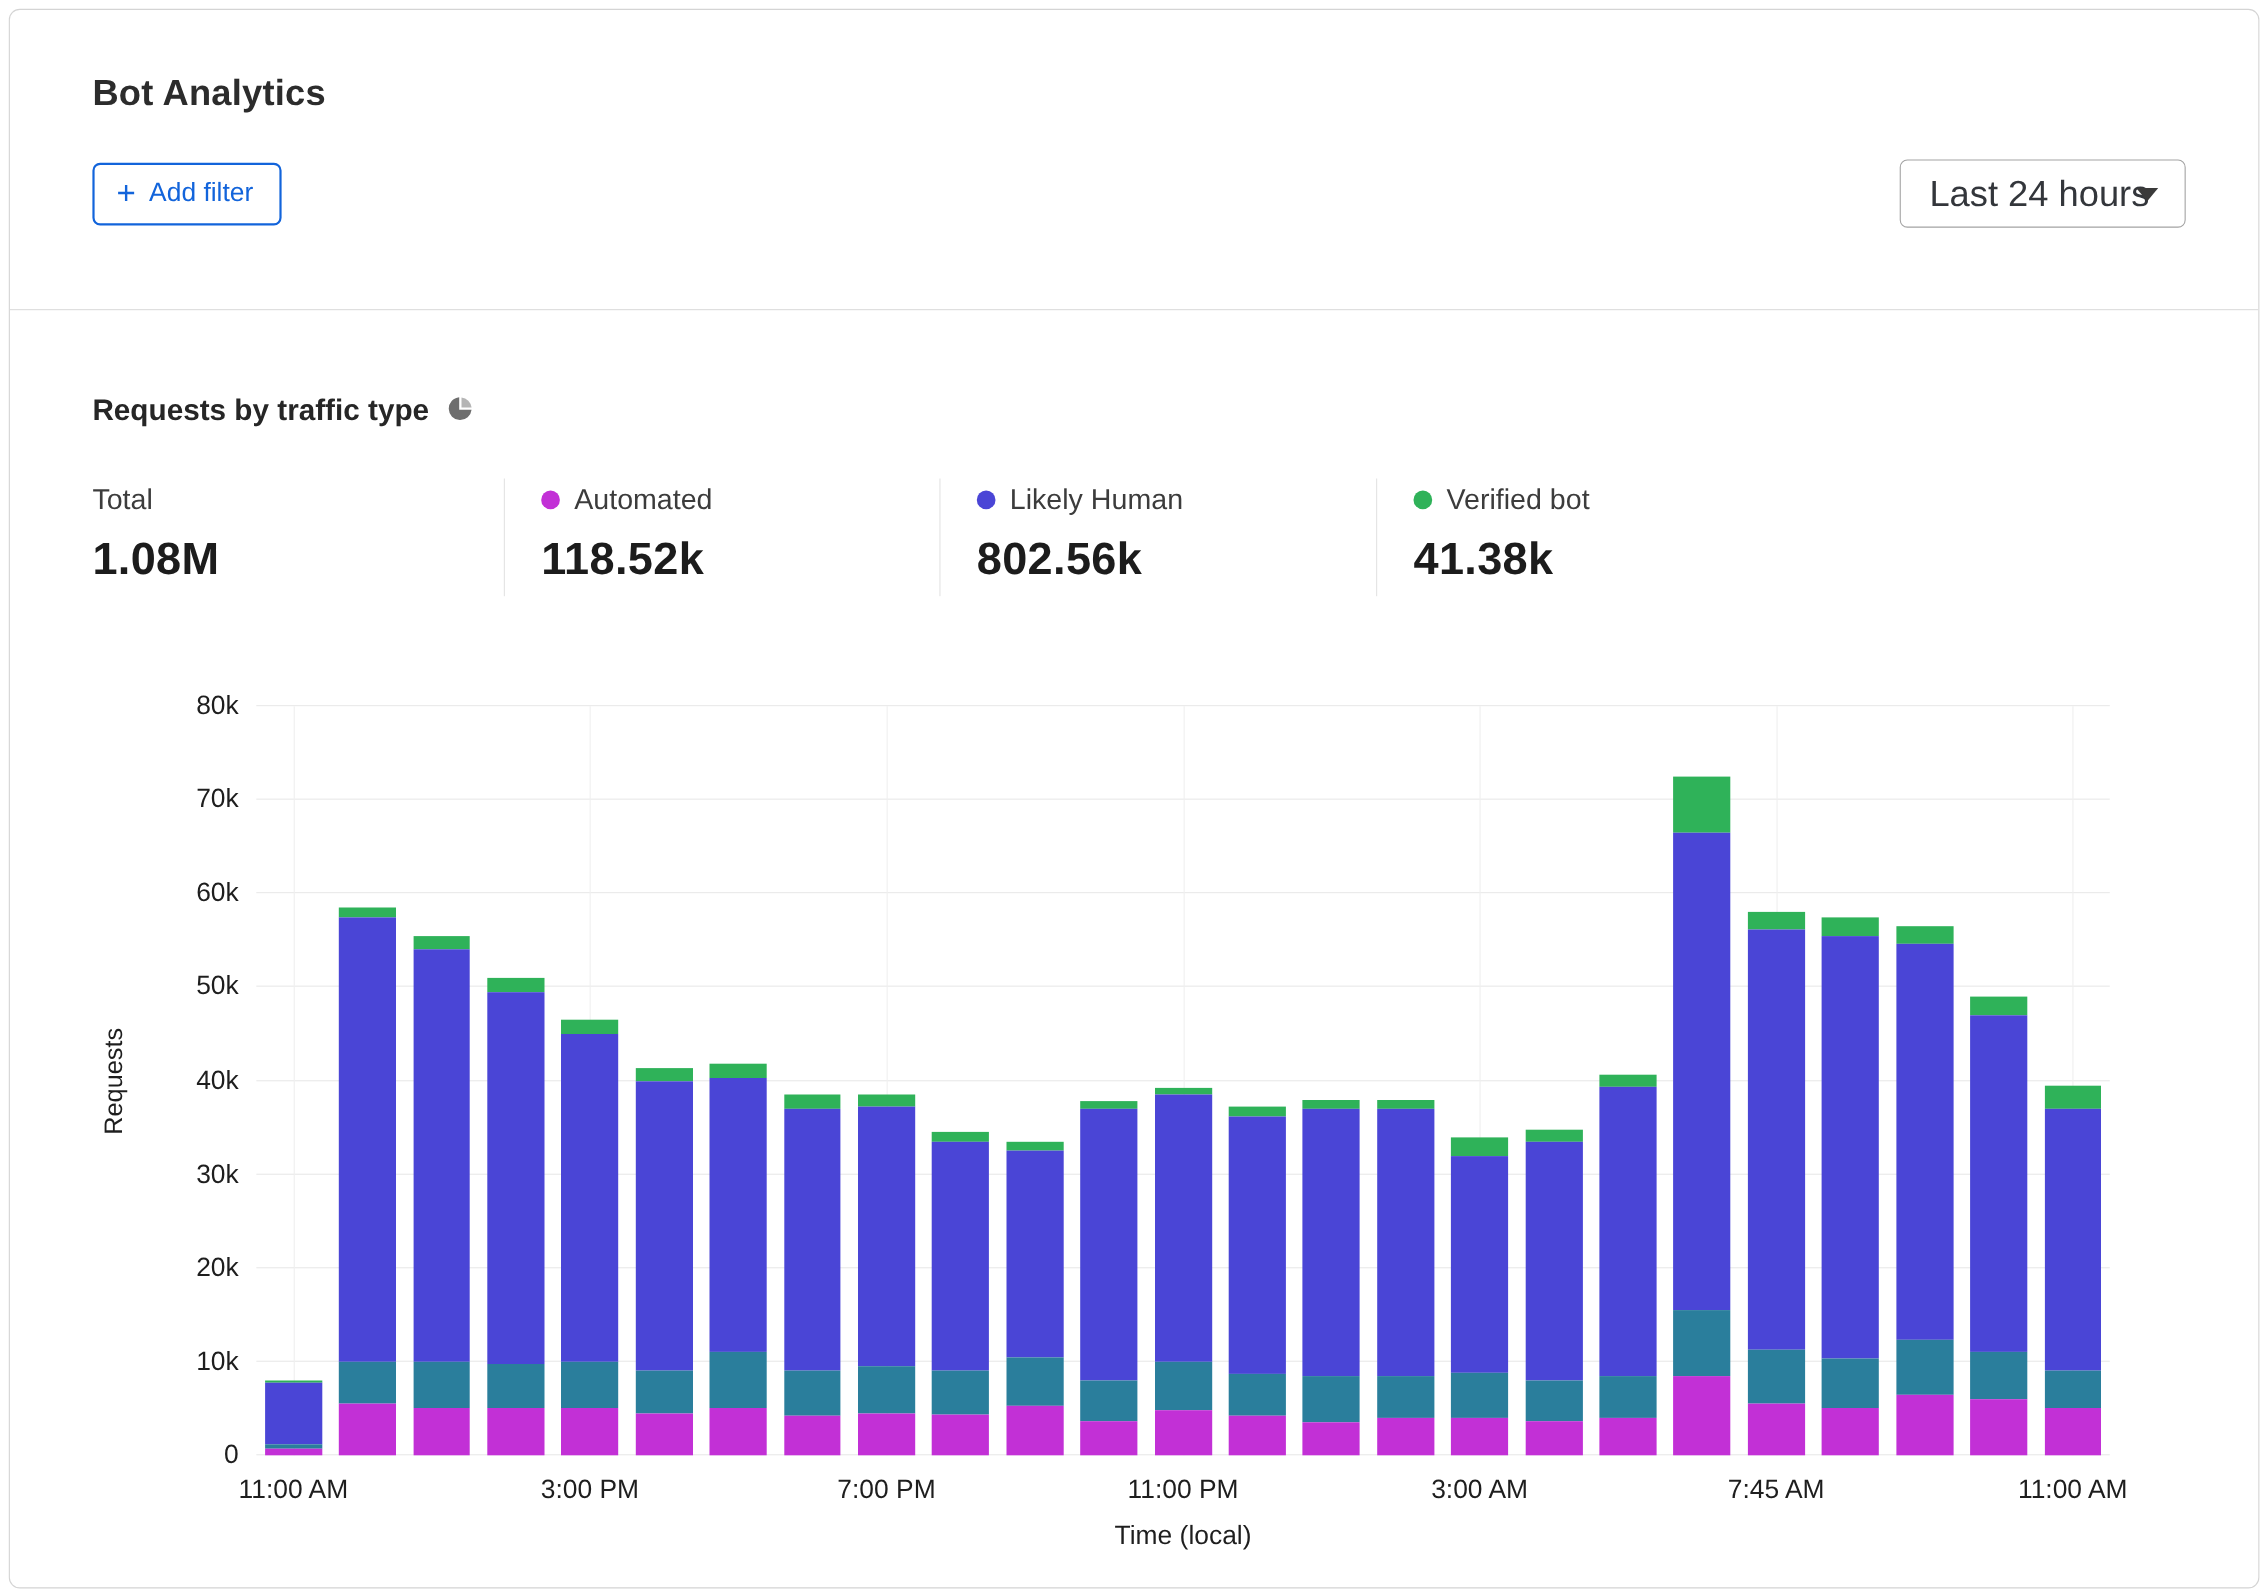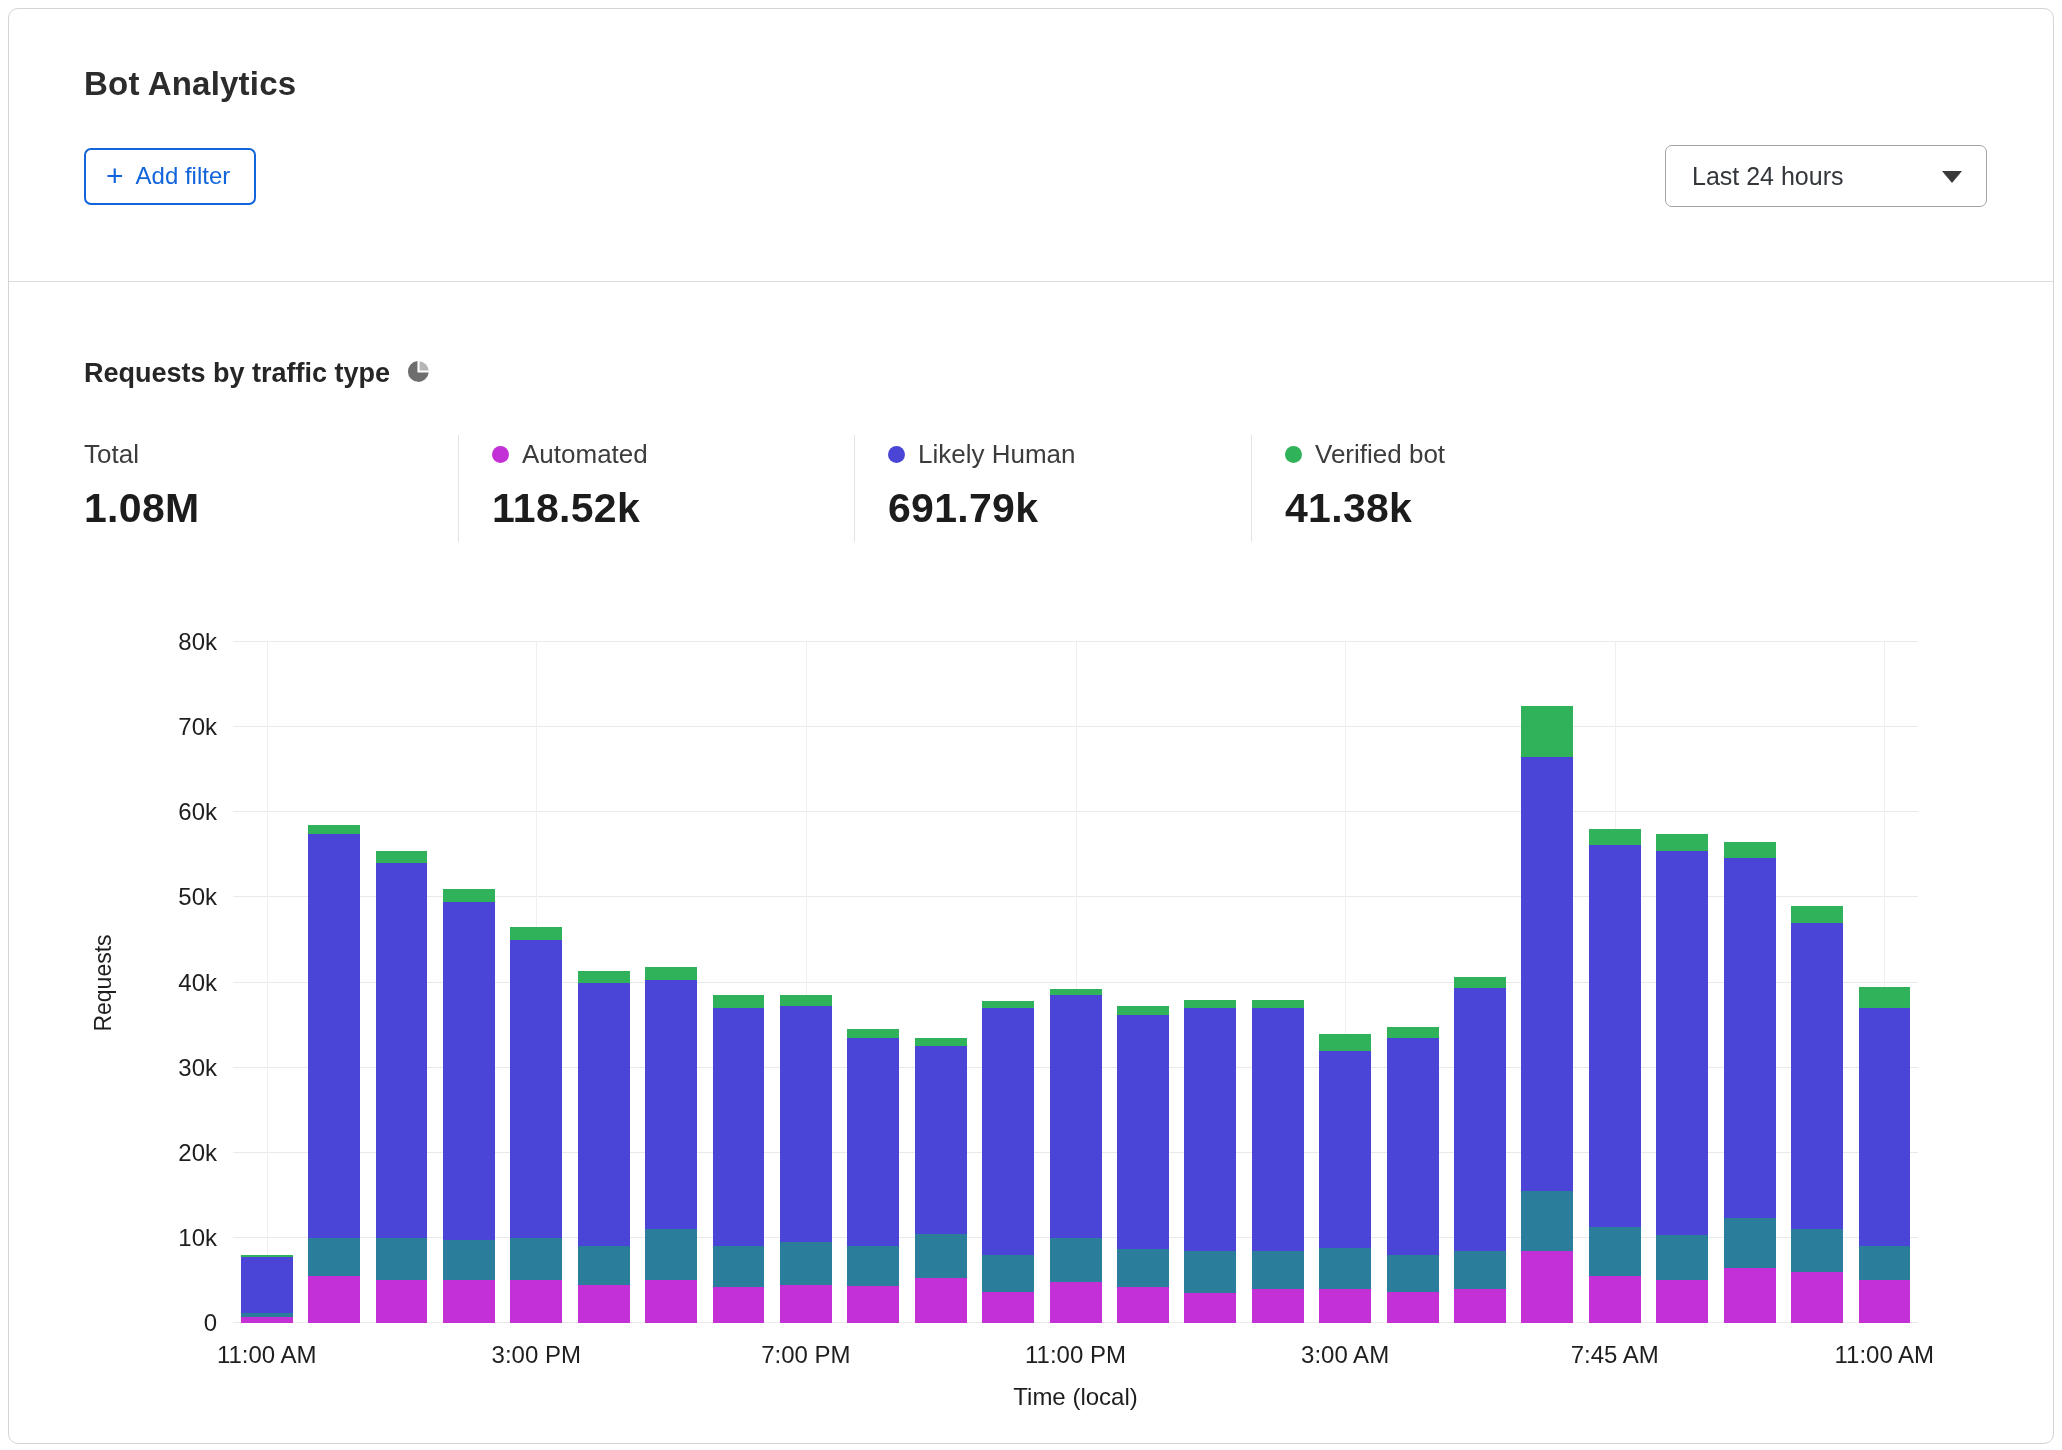--- a/index.html
+++ b/index.html
@@ -31,24 +31,24 @@
   .header-row2 { display: flex; justify-content: space-between; align-items: center; margin-top: 42px; }
   .add-filter {
     display: inline-flex; align-items: center; gap: 12px;
     border: 2px solid #1264db; border-radius: 7px;
     background: #fff; color: #1264db;
     font-family: inherit; font-size: 24px;
     padding: 12px 24px 13px 20px; cursor: pointer;
   }
   .plus { font-size: 30px; line-height: 22px; font-weight: 400; }
   .dropdown {
-    position: relative; width: 322px; height: 62px;
+    position: relative; width: 260px; height: 62px;
     border: 1px solid #a3a3a3; border-radius: 7px;
     background: #fff; display: flex; align-items: center;
-    padding: 0 26px; font-size: 25px; color: #33363b; cursor: pointer;
+    padding: 0 26px; font-size: 33px; color: #33363b; cursor: pointer;
   }
   .chev {
     position: absolute; right: 24px; top: 50%; margin-top: -5px;
     width: 0; height: 0;
     border-left: 10px solid transparent; border-right: 10px solid transparent;
     border-top: 12px solid #3a3a3a;
   }
   
   .card-body { padding-top: 76px; }
   .section-head { display: flex; align-items: center; gap: 16px; padding-left: 75px; }
@@ -137,21 +137,21 @@
             <span class="dot" style="background: rgb(194, 48, 214);"></span>
             <span>Automated</span>
           </div>
           <div class="stat-value">118.52k</div>
         </div>
         <div class="stat stat-w3 bordered">
           <div class="stat-label">
             <span class="dot" style="background: rgb(74, 69, 214);"></span>
             <span>Likely Human</span>
           </div>
-          <div class="stat-value">691.79k</div>
+          <div class="stat-value">802.56k</div>
         </div>
         <div class="stat stat-w4 bordered">
           <div class="stat-label">
             <span class="dot" style="background: rgb(47, 178, 89);"></span>
             <span>Verified bot</span>
           </div>
           <div class="stat-value">41.38k</div>
         </div>
       </div>
 

